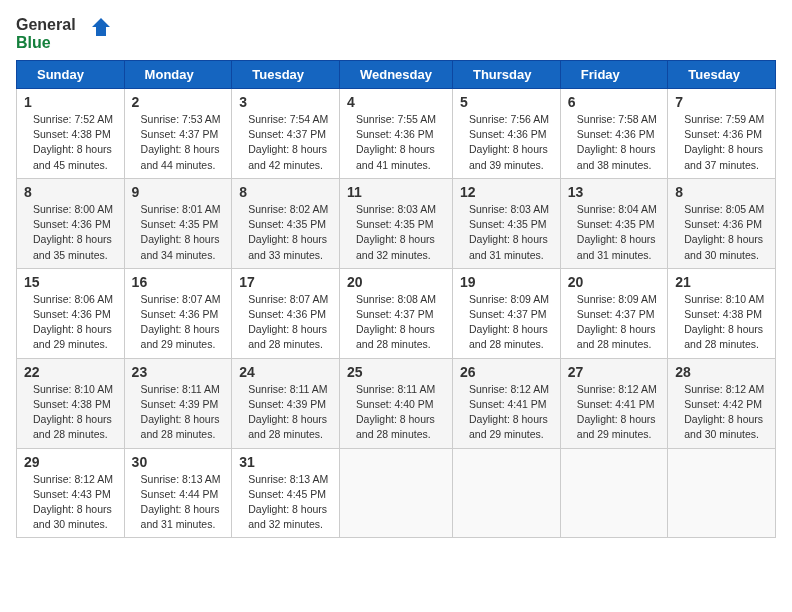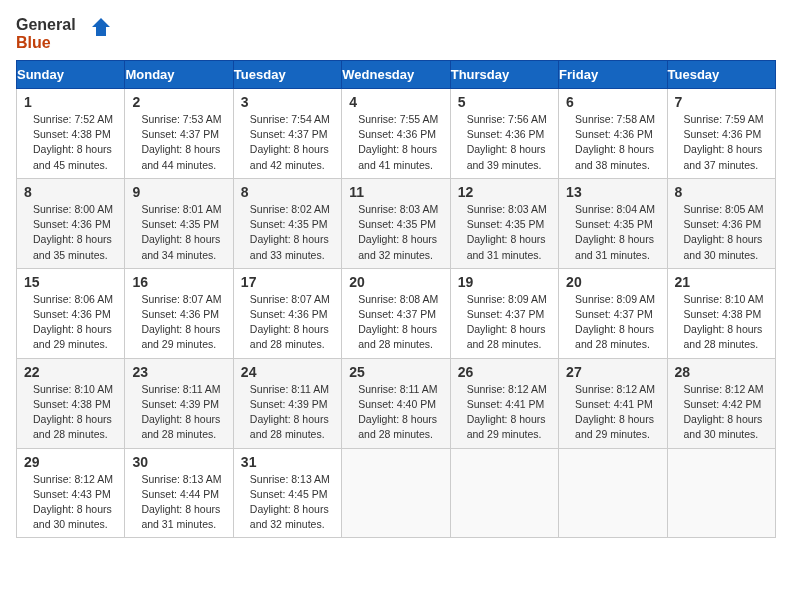--- a/index.html
+++ b/index.html
@@ -35,21 +35,21 @@
     }
     .calendar-table {
       width: 100%;
       border-collapse: collapse;
       font-size: 11px;
     }
     .calendar-table th {
       background-color: #1565c0;
       color: #fff;
       text-align: left;
-      padding: 6px 0;
+      padding: 6px 20px;
       font-size: 13px;
       font-weight: bold;
       border: 1px solid #0d47a1;
     }
     .calendar-table td {
       border: 1px solid #ccc;
       vertical-align: top;
       padding: 5px 7px;
       height: 80px;
       width: 108px;
@@ -80,21 +80,21 @@
 
 <div class="header-section">
   <div class="logo">
   <div style="display:flex;flex-direction:column;align-items:flex-start;">
     <div style="display:flex;gap:14px;">
       <div style="font-size:16px;font-weight:bold;color:#333;">General</div>
       <svg width="22" height="22" viewBox="0 0 22 22">
         <polygon points="11,2 20,11 16,11 16,20 6,20 6,11 2,11" fill="#1565c0"></polygon>
       </svg>
     </div>
-    <div style="font-size:16px;font-weight:bold;color:#c2410c;margin-top:-4px;">Blue</div>
+    <div style="font-size:16px;font-weight:bold;color:#15803d;margin-top:-4px;">Blue</div>
   </div>
 </div>
   <div class="title-block">
     <div class="month-title"></div>
     <div class="location-title"></div>
   </div>
 </div>
 
 <table class="calendar-table">
   <thead>

